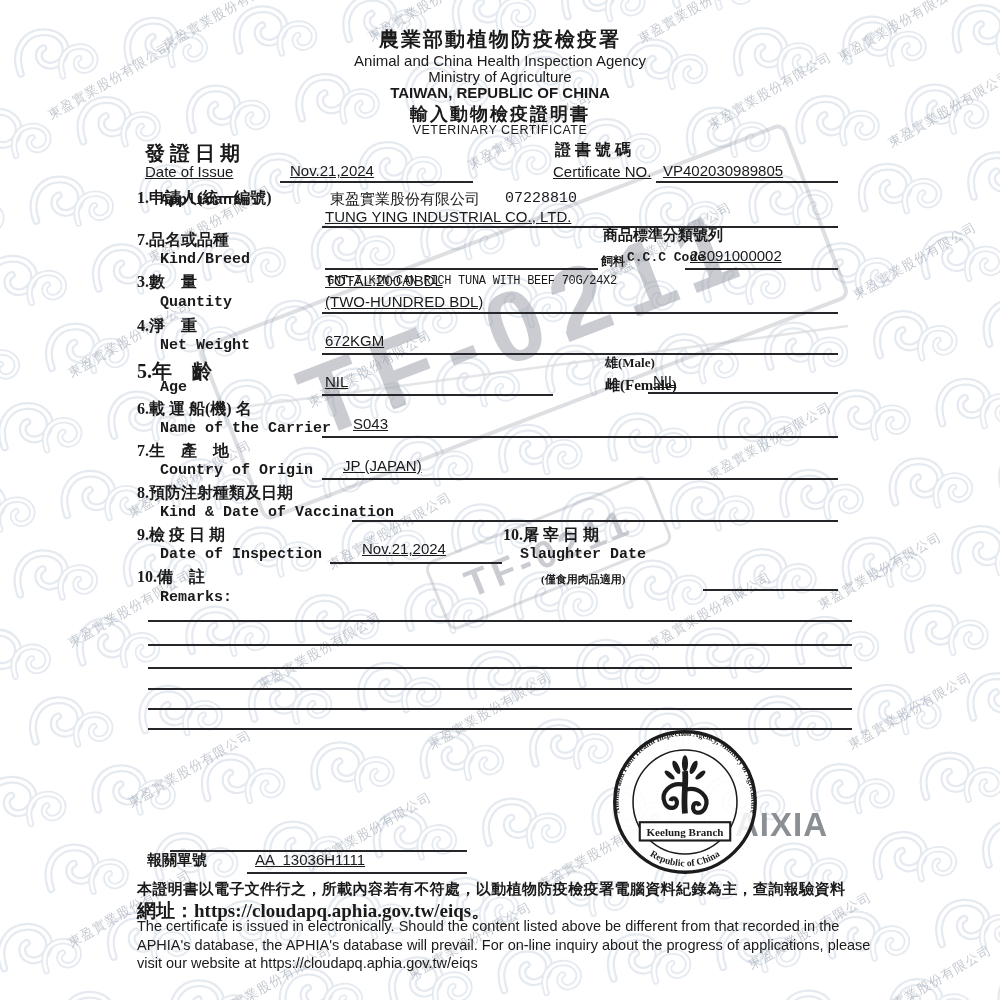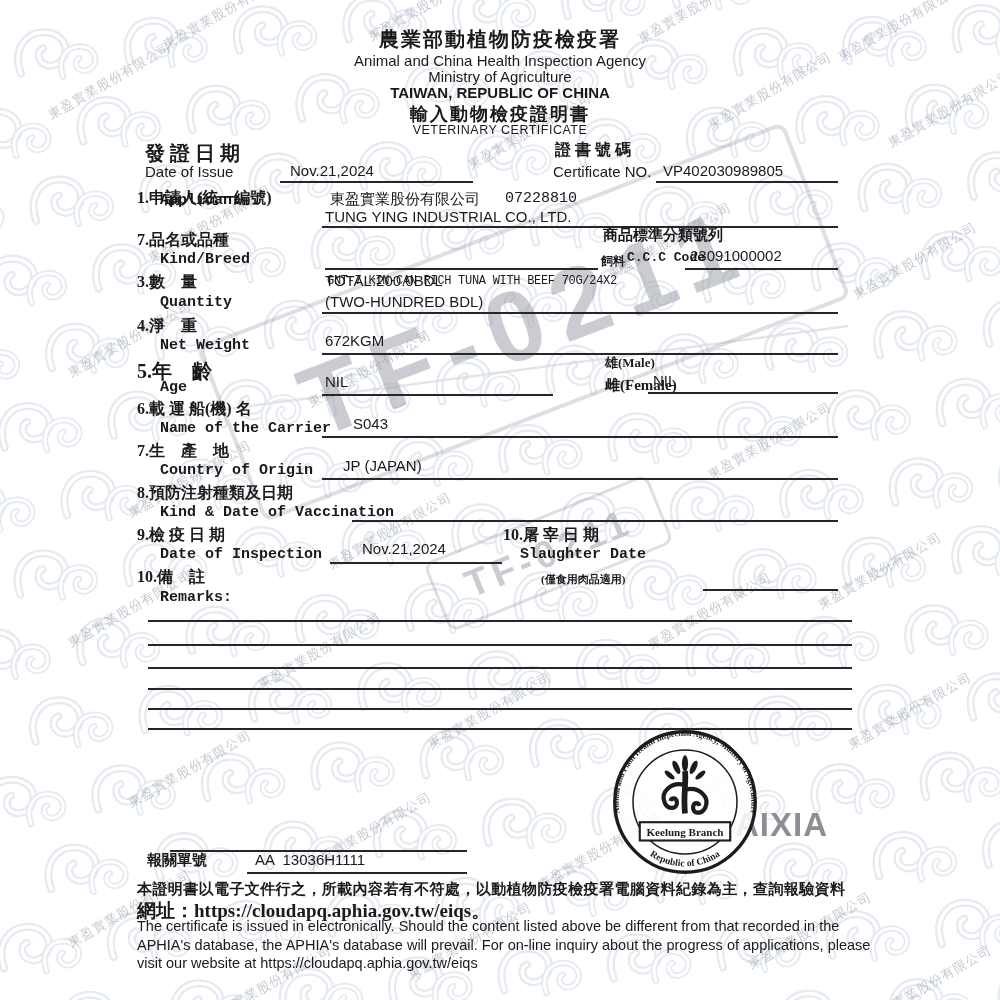--- a/index.html
+++ b/index.html
@@ -3,21 +3,21 @@
 <meta charset="utf-8">
 <style>
   html,body{margin:0;padding:0;background:#fff;}
   .page{position:relative;width:1000px;height:1000px;background:#ffffff;overflow:hidden;
         font-family:"Liberation Sans",sans-serif;color:#1a1a1a;}
   .abs{position:absolute;}
   .pre{white-space:pre;}
   
   .zh{font-family:"Liberation Serif","DejaVu Serif",serif;font-weight:600;}
   .lbl-en{font-family:"Liberation Mono","DejaVu Sans Mono",monospace;font-size:15px;font-weight:600;}
-  .val{font-family:"Liberation Sans",sans-serif;font-size:15px;}
+  .val{font-family:"Liberation Sans",sans-serif;font-size:15px;text-decoration:underline;}
   .mono-val{font-family:"Liberation Mono","DejaVu Sans Mono",monospace;}
   
   .rule{position:absolute;height:2px;background:#26262a;}
   
   .hdr{left:0;width:1000px;text-align:center;}
   
   .wm-svg{position:absolute;left:0;top:0;z-index:0;opacity:.5;}
   .wm-co{position:absolute;z-index:0;font-size:13px;letter-spacing:1px;color:rgba(148,156,170,.55);
          white-space:nowrap;font-family:"Liberation Sans",sans-serif;transform:rotate(-30deg);}
   .tf{position:absolute;z-index:1;display:flex;align-items:center;justify-content:center;

